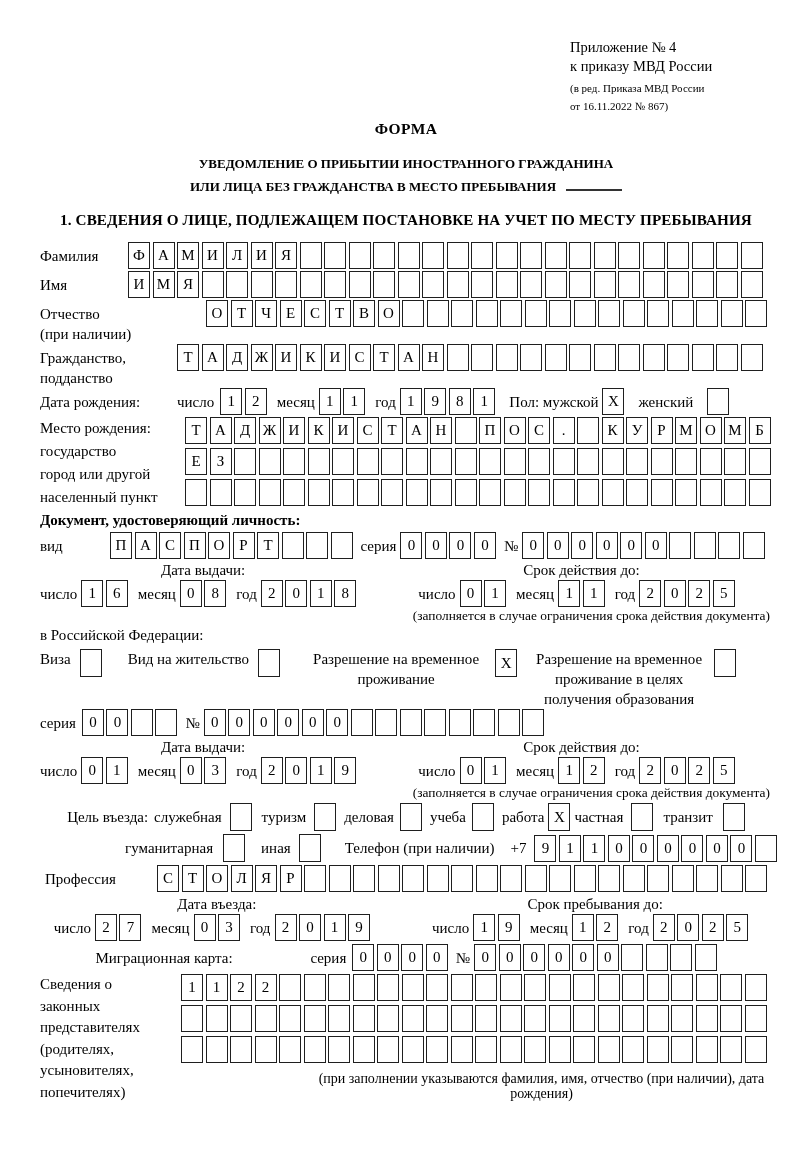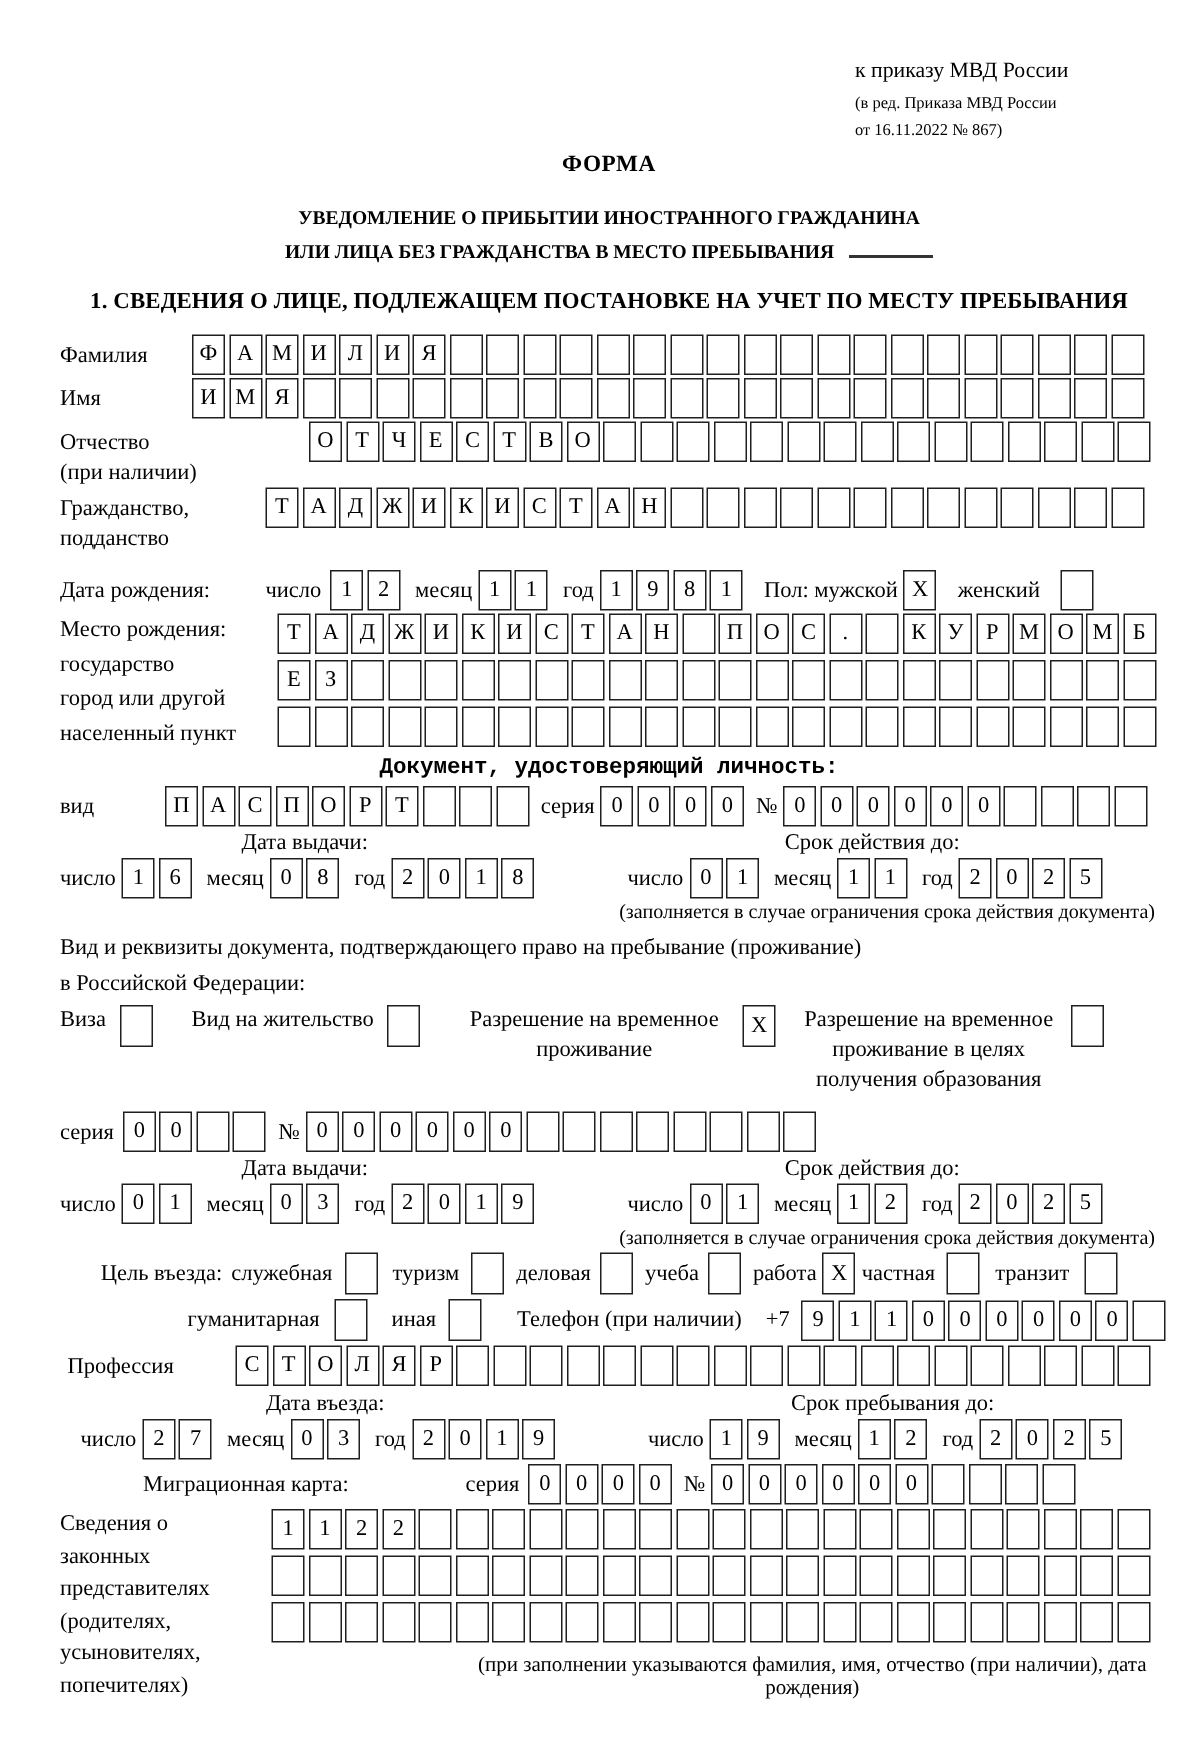--- a/index.html
+++ b/index.html
@@ -25,36 +25,36 @@
     display:flex;align-items:center;justify-content:center;font-size:15px;background:#fff;
   }
   .tall .cell{height:28px;}
 
   .w-fam{width:88px;}
   .w-otch{width:166px;}
   .w-grazh{width:137px;}
   .w-prof{width:112px;}
   .w-migr{width:215px;}
 
-  .mt2{margin-top:2px;} .mt3{margin-top:3px;justify-content:center;} .mt4{margin-top:11px;} .mt5{margin-top:5px;} .mt12{margin-top:12px;}
+  .mt2{margin-top:2px;} .mt3{margin-top:3px;justify-content:center;} .mt4{margin-top:0;} .mt5{margin-top:5px;} .mt12{margin-top:12px;}
   .ml4{margin-left:4px;} .ml6{margin-left:6px;} .ml8{margin-left:8px;} .ml10{margin-left:10px;}
   .ml14{margin-left:14px;} .ml16{margin-left:16px;} .ml24{margin-left:24px;} .ml26{margin-left:26px;}
   .ml52{margin-left:52px;} .ml90{margin-left:90px;}
 
   .inline-row{display:flex;align-items:center;}
   .inline-row .lbl{flex:none;line-height:20px;}
 
   
   .mlblock{display:flex;align-items:flex-start;}
   .mlabel{flex:none;}
   .mlabel div{line-height:23px;}
   .mrows .boxes{margin-bottom:4px;}
   .lc-rep div{line-height:21.5px;}
 
-  .center-b{font-weight:bold;text-align:center;line-height:20px;font-family:Liberation Mono, monospace;}
+  .center-b{font-weight:bold;line-height:20px;}
 
   
   .dg-wrap{display:flex;align-items:flex-start;}
   .dg-head{text-align:center;line-height:18px;}
   .dg-row{display:flex;align-items:center;margin-top:1px;}
   .dg-row .lbl{margin-right:4px;line-height:20px;}
   .dg-row .boxes{margin-right:10px;}
   .note{font-size:13.4px;text-align:right;line-height:15px;margin-top:1px;padding-right:2px;}
 
   .intro{line-height:24px;}
@@ -68,20 +68,21 @@
   .purpose-row .plabel{flex:none;line-height:20px;}
 
   .bottom-note{font-size:14px;line-height:15px;margin-left:130px;text-align:center;margin-top:8px;}
 </style>
 </head>
 <body>
 
 <div class="page">
 
   <div class="annex">
+    <div>Приложение № 4</div>
     <div>к приказу МВД России</div>
     <div class="annex-note">
       <div>(в ред. Приказа МВД России</div>
       <div>от 16.11.2022 № 867)</div>
     </div>
   </div>
 
   <div class="forma">ФОРМА</div>
 
   <div class="title">
@@ -419,21 +420,20 @@
             <span class="cell">2</span>
             <span class="cell">0</span>
             <span class="cell">2</span>
             <span class="cell">5</span>
           </span>
       </div>
     </div>
   </div>
   <div class="note">(заполняется в случае ограничения срока действия документа)</div>
 
-  <div class="intro mt5">Вид и реквизиты документа, подтверждающего право на пребывание (проживание)</div>
   <div class="intro">в Российской Федерации:</div>
 
   <div class="opt-row mt2">
     <div class="opt">
       <span class="opt-label">Виза</span>
       <span class="boxes tall">
           <span class="cell"></span>
         </span>
     </div>
     <div class="opt ml26">

